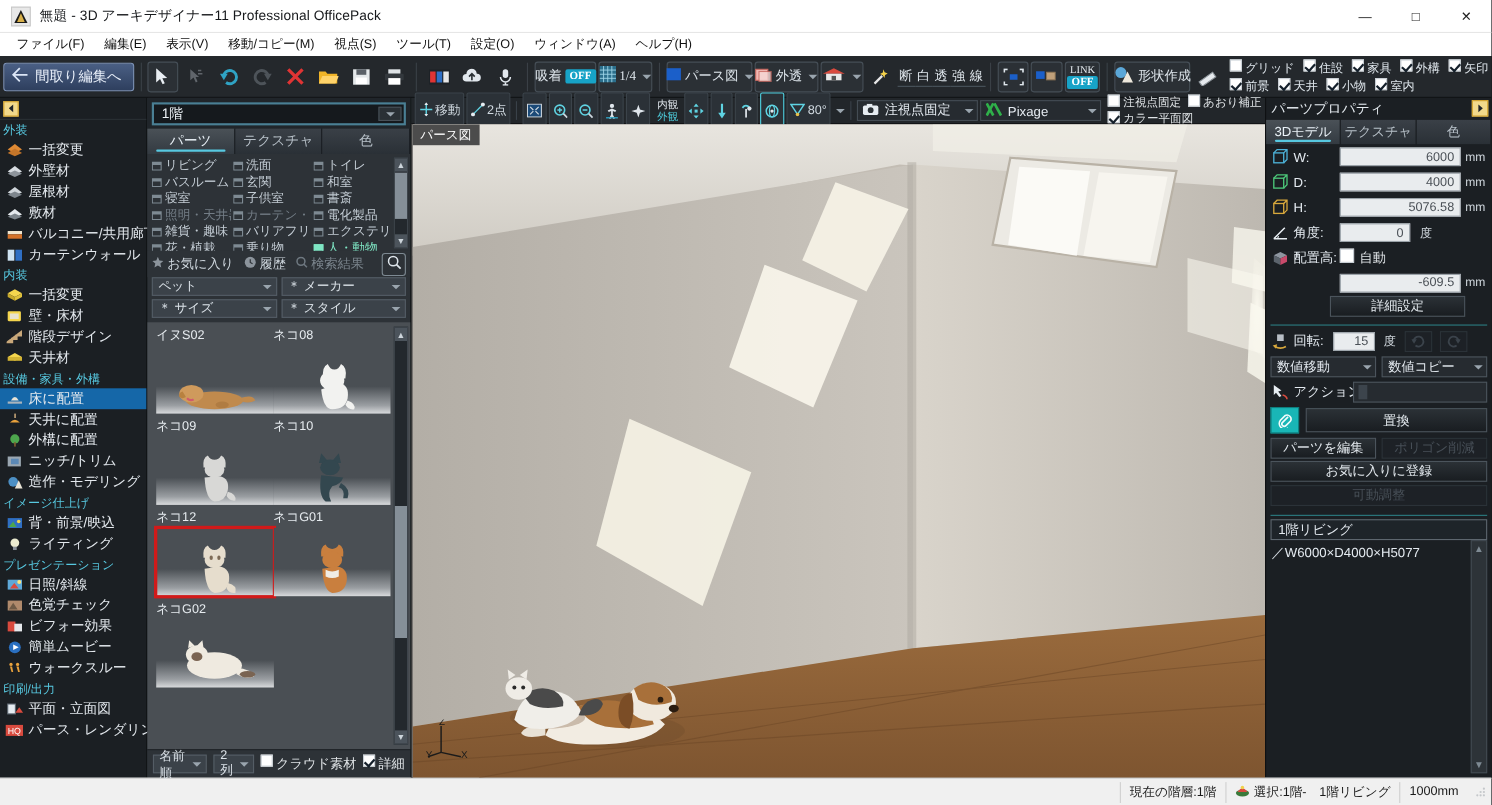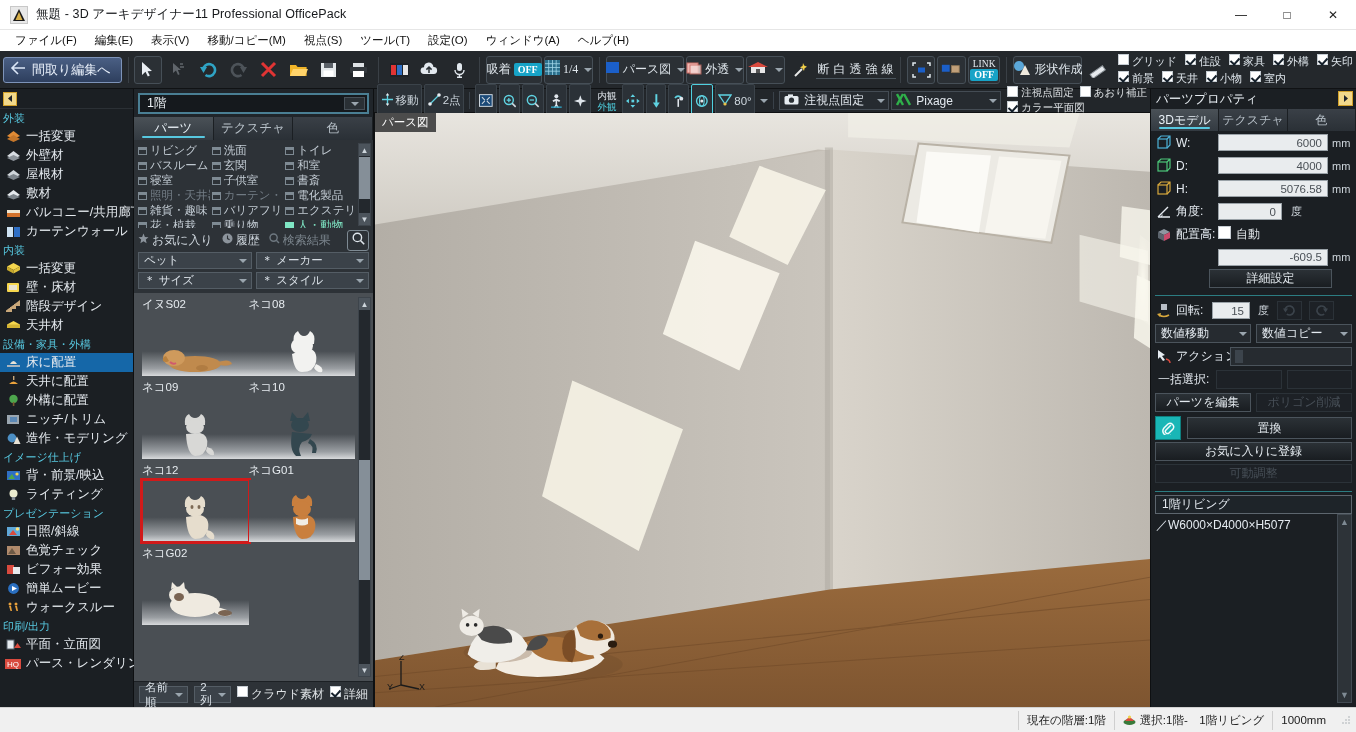--- a/index.html
+++ b/index.html
@@ -1295,38 +1295,33 @@
               <path d="M2 1 l7 5 l-3 1 l3 4 l-2 1 l-3-4 l-2 2 Z" fill="#e6ecf1"></path>
               <path d="M10 10 q4 1 4 4" stroke="#d94a3e" stroke-width="1.4" fill="none"></path>
             </svg>
           </span>
         <span class="plbl" style="width:50px;">アクション:</span>
         <span class="rcombo" style="padding:0 4px;">
             <span style="display:inline-block;width:8px;height:13px;background:#3c444c;"></span>
           </span>
       </div>
 
-      <div class="prow" style="gap:5px;">
-        <span class="plbl" style="width:56px;padding-left:3px;">一括選択:</span>
-        <span class="pbtn dis" style="flex:1;"></span>
-        <span class="pbtn dis" style="flex:1;"></span>
-      </div>
-
-      <div class="prow" style="gap:5px;">
-        <span class="pbtn" style="flex:1;">パーツを編集</span>
-        <span class="pbtn dis" style="flex:1;">ポリゴン削減</span>
-      </div>
 
       <div class="prow" style="gap:6px;height:28px;">
         <span style="width:26px;height:24px;background:#19b6b6;border:1px solid #0e7f7f;display:flex;align-items:center;justify-content:center;">
           <svg width="14" height="14" viewBox="0 0 14 14">
               <path d="M10 4 L5 9 a2 2 0 0 0 3 3 L12 8 a3.6 3.6 0 0 0 -5-5 L3 7 a5 5 0 0 0 7 7" stroke="#f0fbfb" stroke-width="1.5" fill="none"></path>
             </svg>
         </span>
         <span class="pbtn" style="flex:1;height:22px;">置換</span>
+      </div>
+
+      <div class="prow" style="gap:5px;">
+        <span class="pbtn" style="flex:1;">パーツを編集</span>
+        <span class="pbtn dis" style="flex:1;">ポリゴン削減</span>
       </div>
       <div style="padding:0 4px;">
         <div class="pbtn">お気に入りに登録</div>
       </div>
       <div style="padding:3px 4px 0 4px;">
         <div class="pbtn dis">可動調整</div>
       </div>
 
       <div class="hr-t" style="margin-top:8px;"></div>
 

